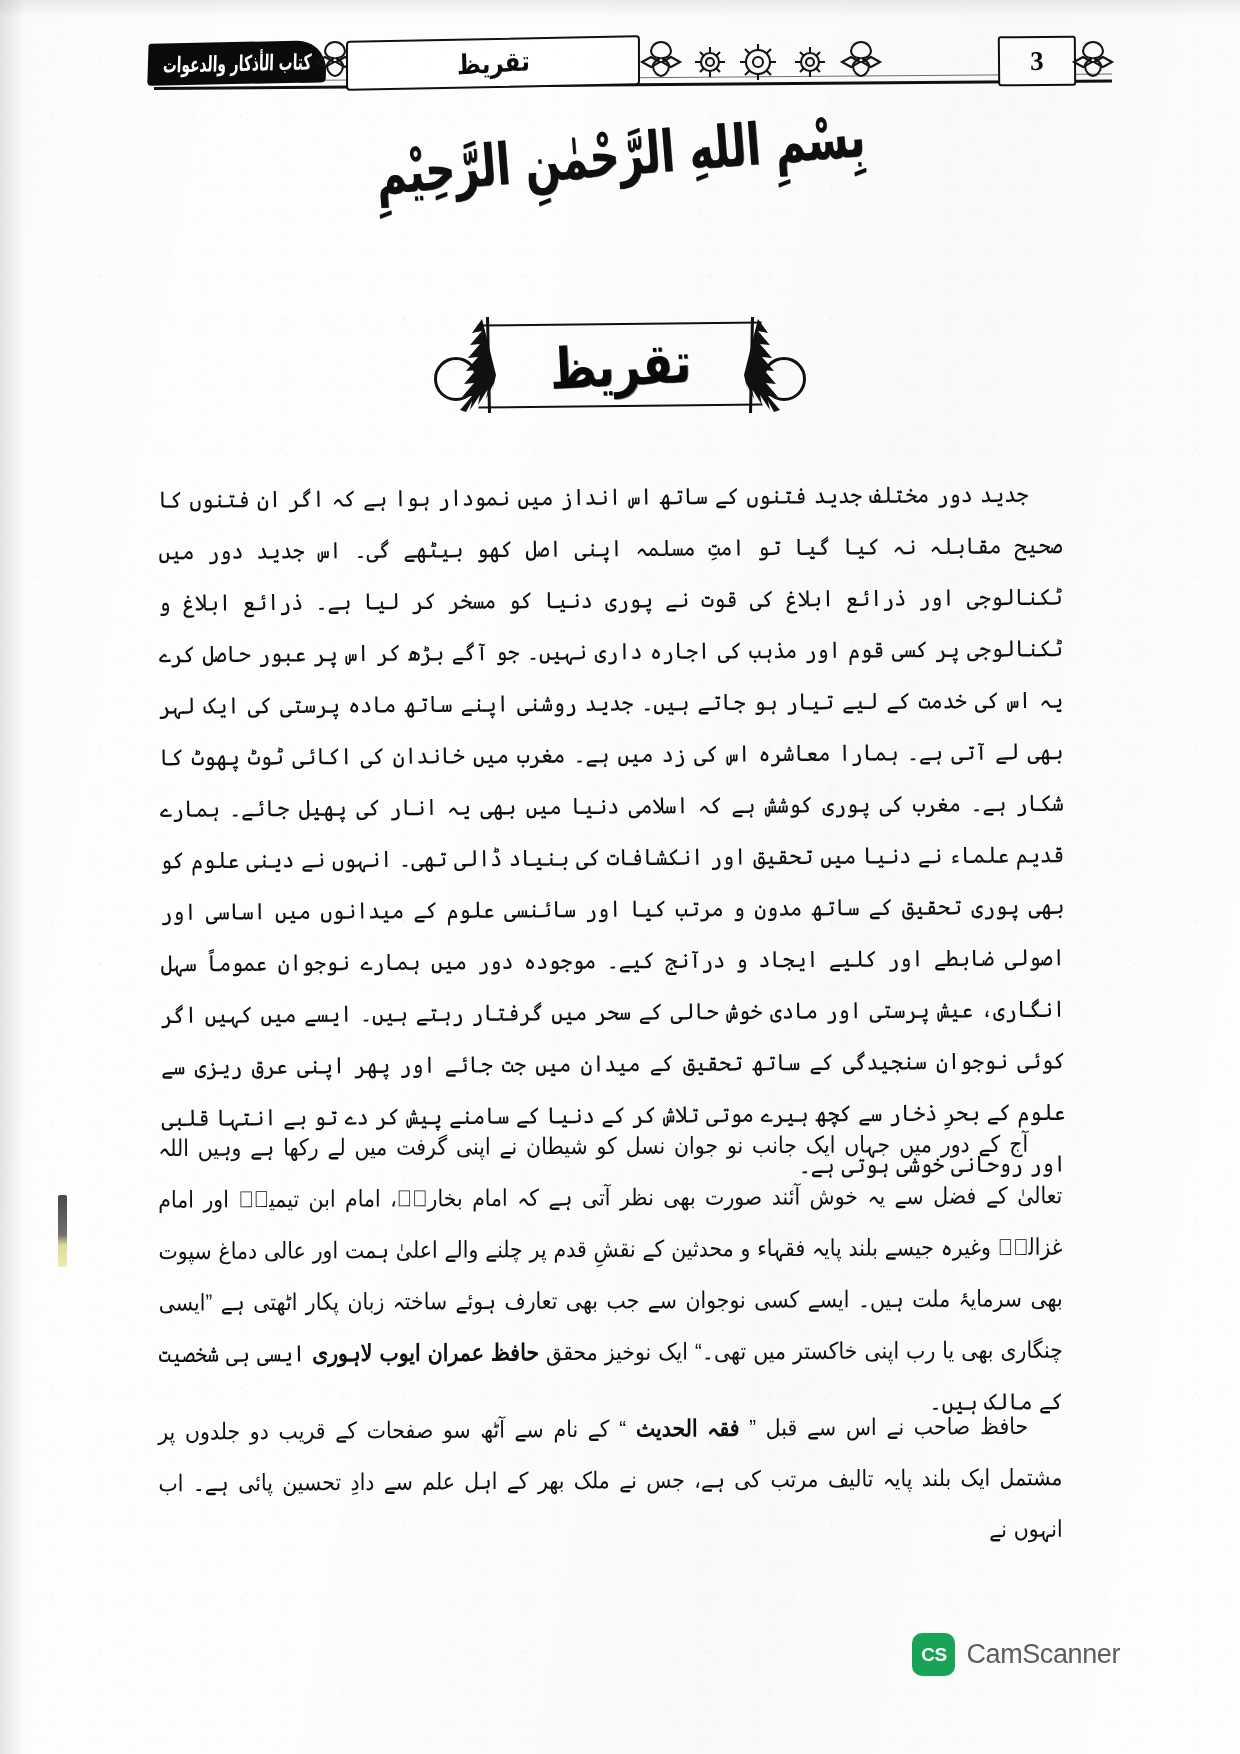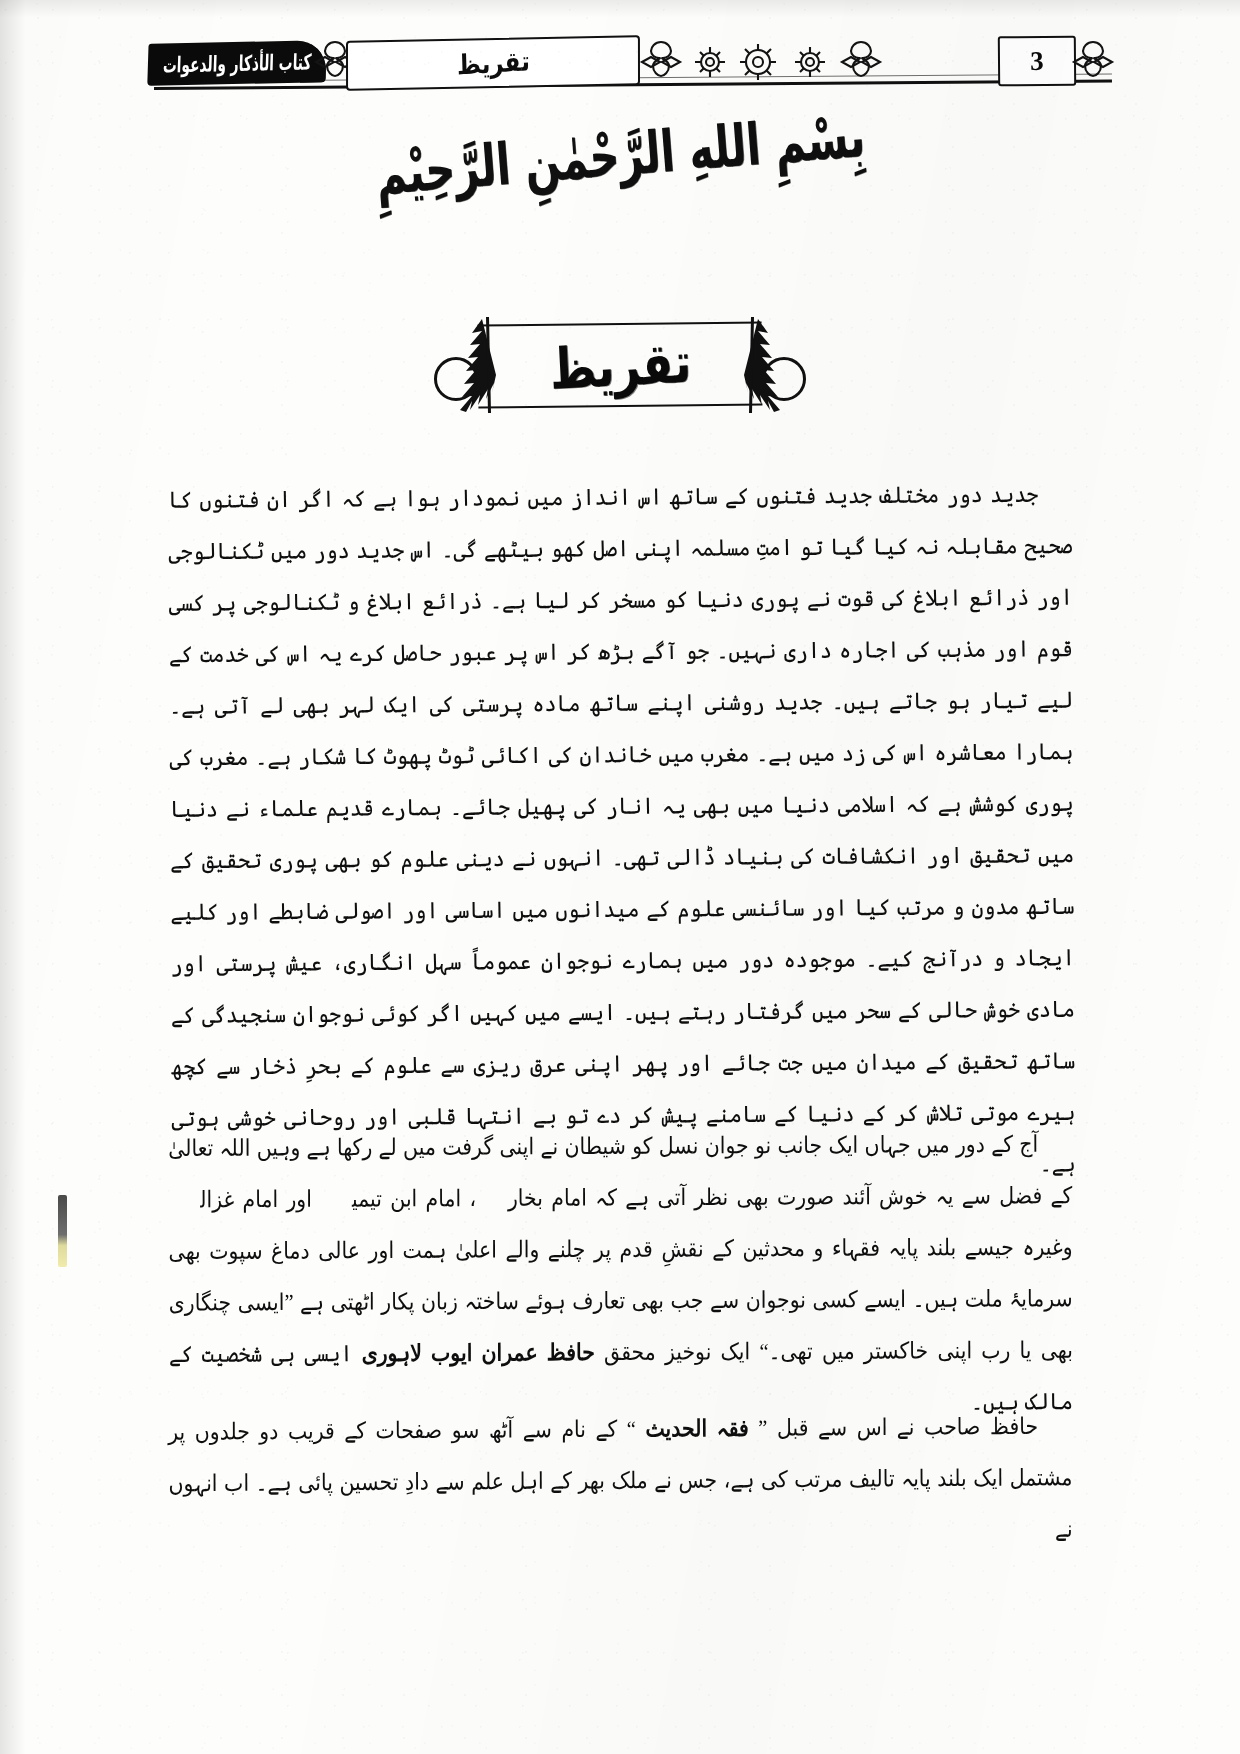--- a/index.html
+++ b/index.html
@@ -223,25 +223,25 @@
     font-family: "DejaVu Sans", sans-serif;
     transform: rotate(-3deg) scaleY(1.2) scaleX(0.95);
     letter-spacing: -3px;
     text-shadow: 0.8px 0.5px 0 rgba(0,0,0,.5);
   }
 
   
   .body-text {
     position: absolute;
     top: 468px;
-    left: 168px;
+    left: 158px;
     width: 904px;
     direction: rtl;
     text-align: justify;
-    font-family: Liberation Serif, serif;
+    font-family: Liberation Sans, sans-serif;
     color: #0f0f0f;
   }
   .para {
     margin: 0 0 6px 0;
     font-size: 20.5px;
     line-height: 46px;
     text-align: justify;
     text-justify: inter-word;
     text-indent: 34px;
     letter-spacing: -0.2px;
@@ -387,18 +387,22 @@
       <span class="cart-title">تقریظ</span>
     </div>
   </div>
 
   <div class="body-text">
     <p class="para skew-a">جدید دور مختلف جدید فتنوں کے ساتھ اس انداز میں نمودار ہوا ہے کہ اگر ان فتنوں کا صحیح مقابلہ نہ کیا گیا تو امتِ مسلمہ اپنی اصل کھو بیٹھے گی۔ اس جدید دور میں ٹکنالوجی اور ذرائع ابلاغ کی قوت نے پوری دنیا کو مسخر کر لیا ہے۔ ذرائع ابلاغ و ٹکنالوجی پر کسی قوم اور مذہب کی اجارہ داری نہیں۔ جو آگے بڑھ کر اس پر عبور حاصل کرے یہ اس کی خدمت کے لیے تیار ہو جاتے ہیں۔ جدید روشنی اپنے ساتھ مادہ پرستی کی ایک لہر بھی لے آتی ہے۔ ہمارا معاشرہ اس کی زد میں ہے۔ مغرب میں خاندان کی اکائی ٹوٹ پھوٹ کا شکار ہے۔ مغرب کی پوری کوشش ہے کہ اسلامی دنیا میں بھی یہ انار کی پھیل جائے۔ ہمارے قدیم علماء نے دنیا میں تحقیق اور انکشافات کی بنیاد ڈالی تھی۔ انہوں نے دینی علوم کو بھی پوری تحقیق کے ساتھ مدون و مرتب کیا اور سائنسی علوم کے میدانوں میں اساسی اور اصولی ضابطے اور کلیے ایجاد و درآنج کیے۔ موجودہ دور میں ہمارے نوجوان عموماً سہل انگاری، عیش پرستی اور مادی خوش حالی کے سحر میں گرفتار رہتے ہیں۔ ایسے میں کہیں اگر کوئی نوجوان سنجیدگی کے ساتھ تحقیق کے میدان میں جت جائے اور پھر اپنی عرق ریزی سے علوم کے بحرِ ذخار سے کچھ ہیرے موتی تلاش کر کے دنیا کے سامنے پیش کر دے تو بے انتہا قلبی اور روحانی خوشی ہوتی ہے۔</p>
     <p class="para skew-b"><span>آج کے دور میں جہاں ایک جانب نو جوان نسل کو شیطان نے اپنی گرفت میں لے رکھا ہے وہیں اللہ تعالیٰ کے فضل سے یہ خوش آئند صورت بھی نظر آتی ہے کہ امام بخاریؒ، امام ابن تیمیہؒ اور امام غزالیؒ وغیرہ جیسے بلند پایہ فقہاء و محدثین کے نقشِ قدم پر چلنے والے اعلیٰ ہمت اور عالی دماغ سپوت بھی سرمایۂ ملت ہیں۔ ایسے کسی نوجوان سے جب بھی تعارف ہوئے ساختہ زبان پکار اٹھتی ہے ”ایسی چنگاری بھی یا رب اپنی خاکستر میں تھی۔“ ایک نوخیز محقق </span><span class="bold">حافظ عمران ایوب لاہوری</span><span> ایسی ہی شخصیت کے مالک ہیں۔</span></p>
     <p class="para skew-a"><span>حافظ صاحب نے اس سے قبل ” </span><span class="bold">فقہ الحدیث</span><span> “ کے نام سے آٹھ سو صفحات کے قریب دو جلدوں پر مشتمل ایک بلند پایہ تالیف مرتب کی ہے، جس نے ملک بھر کے اہل علم سے دادِ تحسین پائی ہے۔ اب انہوں نے</span></p>
   </div>
 
+  <div class="camscanner">
+    <span class="cs-badge">CS</span>
+    <span class="cs-text">CamScanner</span>
+  </div>
 
   <div class="spine-mark"></div>
   <div class="scan-noise"></div>
   <div class="edge-shadow-left"></div>
   <div class="edge-shadow-top"></div>
 </div>
 
 </body></html>

